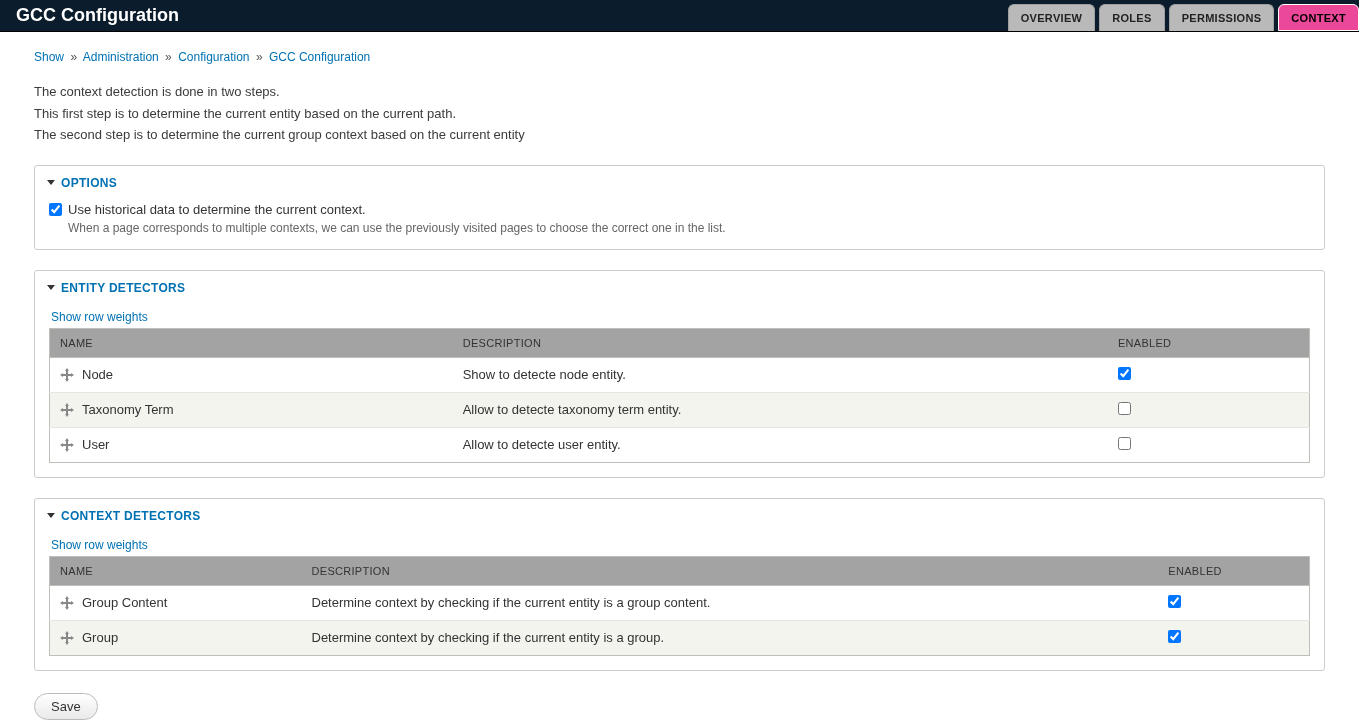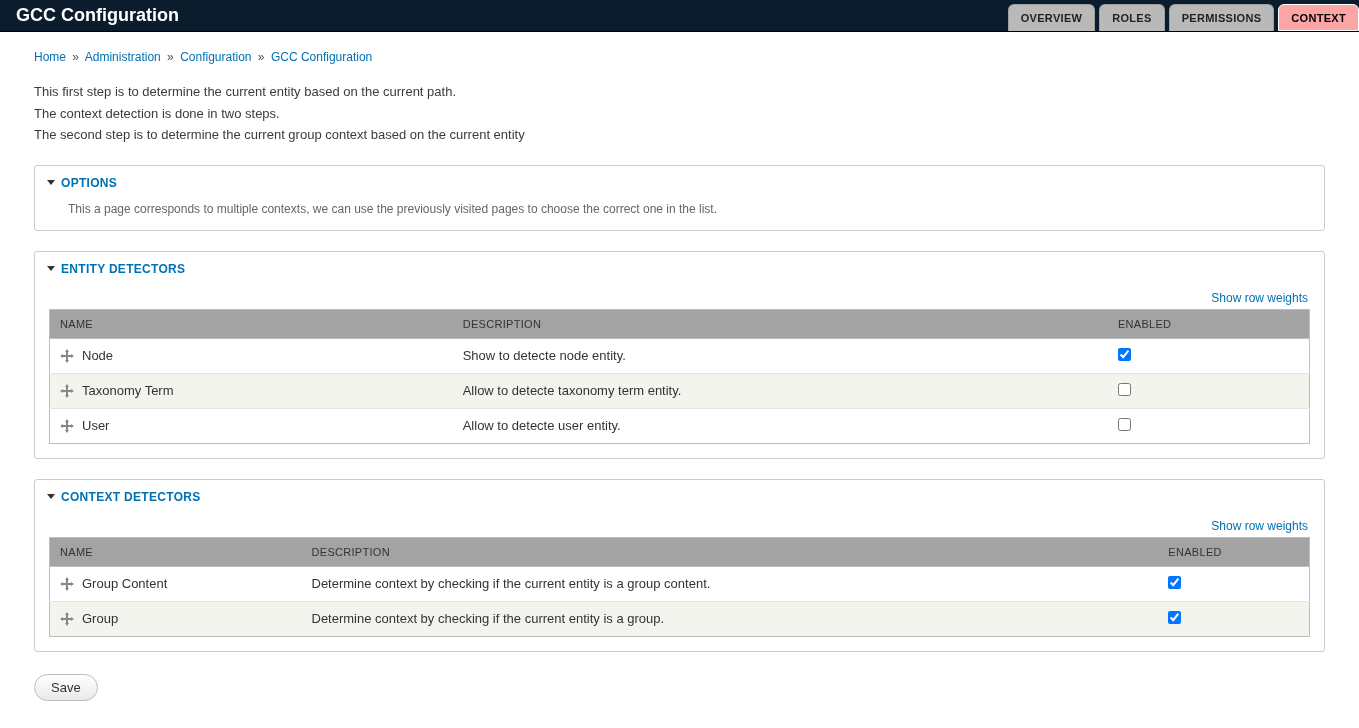--- a/index.html
+++ b/index.html
@@ -1,35 +1,35 @@
 <!DOCTYPE html>
 <html><head>
 <meta charset="utf-8">
 <style>
 * { box-sizing: border-box; margin: 0; padding: 0; }
 body { font-family: "Lucida Grande", "Lucida Sans Unicode", Verdana, sans-serif; font-size: 13px; color: #333; background: #fff; }
 .header-bar { background: #0b1d2c; color: #fff; height: 32px; display: flex; align-items: center; justify-content: space-between; padding-left: 16px; border-bottom: 1px solid #000; }
 .header-title { font-size: 18px; font-weight: bold; color: #fff; }
 .tabs { display: flex; align-self: flex-end; }
 .tab { background: #b9b9b9; color: #222; padding: 7px 12px 6px; font-size: 11px; font-weight: bold; letter-spacing: 0.3px; border-radius: 6px 6px 0 0; margin-left: 4px; cursor: pointer; border: 1px solid #a0a0a0; border-bottom: none; text-transform: uppercase; text-align: right; }
-.tab.active { background: #fca5a5; color: #000; border: 1px solid #fff; }
+.tab.active { background: #ec4899; color: #000; border: 1px solid #fff; }
 .content { padding: 18px 34px 24px; }
 .breadcrumb { font-size: 12px; margin-bottom: 18px; }
 .breadcrumb a { color: #0071b3; text-decoration: none; }
 .breadcrumb .sep { color: #555; margin: 0 3px; }
 .intro p { color: #3b3b3b; font-size: 13px; line-height: 1.5; margin-bottom: 2px; }
 .fieldset { border: 1px solid #ccc; border-radius: 3px; margin-top: 20px; padding: 0; }
 .fieldset-legend { display: flex; align-items: center; padding: 10px 12px 6px; cursor: pointer; }
 .fieldset-legend .arrow { width: 0; height: 0; border-left: 4px solid transparent; border-right: 4px solid transparent; border-top: 5px solid #333; margin-right: 6px; }
 .fieldset-legend .title { color: #0071b3; font-weight: bold; font-size: 12px; letter-spacing: 0.3px; text-transform: uppercase; }
 .fieldset-body { padding: 6px 14px 14px; }
 .option-row { display: flex; align-items: center; gap: 6px; margin-bottom: 4px; }
 .option-row input[type=checkbox] { width: 13px; height: 13px; }
 .option-desc { color: #666; font-size: 12px; margin-left: 19px; }
-.row-weights { text-align: right; margin: 2px 2px 4px; }
+.row-weights { text-align: left; margin: 2px 2px 4px; }
 .row-weights a { color: #0071b3; font-size: 12px; text-decoration: none; }
 table.detector { width: 100%; border-collapse: collapse; border: 1px solid #bebfb9; }
 table.detector thead th { background: #a3a3a3; color: #333; font-weight: normal; font-size: 11px; text-align: left; padding: 8px 10px; border-bottom: 1px solid #bebfb9; text-transform: uppercase; letter-spacing: 0.3px; }
 table.detector tbody td { padding: 9px 10px; border-bottom: 1px solid #e6e6e0; font-size: 13px; color: #333; vertical-align: middle; }
 table.detector tbody tr:nth-child(even) { background: #f3f4ee; }
 table.detector tbody tr:last-child td { border-bottom: none; }
 .col-name { width: 32%; }
 .col-desc { }
 .col-enabled { width: 16%; }
 .col-name-ctx { width: 20%; }
@@ -50,43 +50,47 @@
     <div class="tab">OVERVIEW</div>
     <div class="tab">ROLES</div>
     <div class="tab">PERMISSIONS</div>
     <div class="tab active">CONTEXT</div>
   </div>
 </div>
 
 <div class="content">
 
   <div class="breadcrumb">
-    <a href="#">Home</a>
+    <a href="#">Show</a>
     <span class="sep">»</span>
     <a href="#">Administration</a>
     <span class="sep">»</span>
     <a href="#">Configuration</a>
     <span class="sep">»</span>
     <a href="#">GCC Configuration</a>
   </div>
 
   <div class="intro">
+    <p>The context detection is done in two steps.</p>
     <p>This first step is to determine the current entity based on the current path.</p>
-    <p>The context detection is done in two steps.</p>
     <p>The second step is to determine the current group context based on the current entity</p>
   </div>
 
   
   <div class="fieldset">
     <div class="fieldset-legend">
       <span class="arrow"></span>
       <span class="title">Options</span>
     </div>
     <div class="fieldset-body">
-      <div class="option-desc">This a page corresponds to multiple contexts, we can use the previously visited pages to choose the correct one in the list.</div>
+      <div class="option-row">
+        <input type="checkbox" checked="" style="">
+        <label>Use historical data to determine the current context.</label>
+      </div>
+      <div class="option-desc">When a page corresponds to multiple contexts, we can use the previously visited pages to choose the correct one in the list.</div>
     </div>
   </div>
 
   
   <div class="fieldset">
     <div class="fieldset-legend">
       <span class="arrow"></span>
       <span class="title">Entity Detectors</span>
     </div>
     <div class="fieldset-body">

